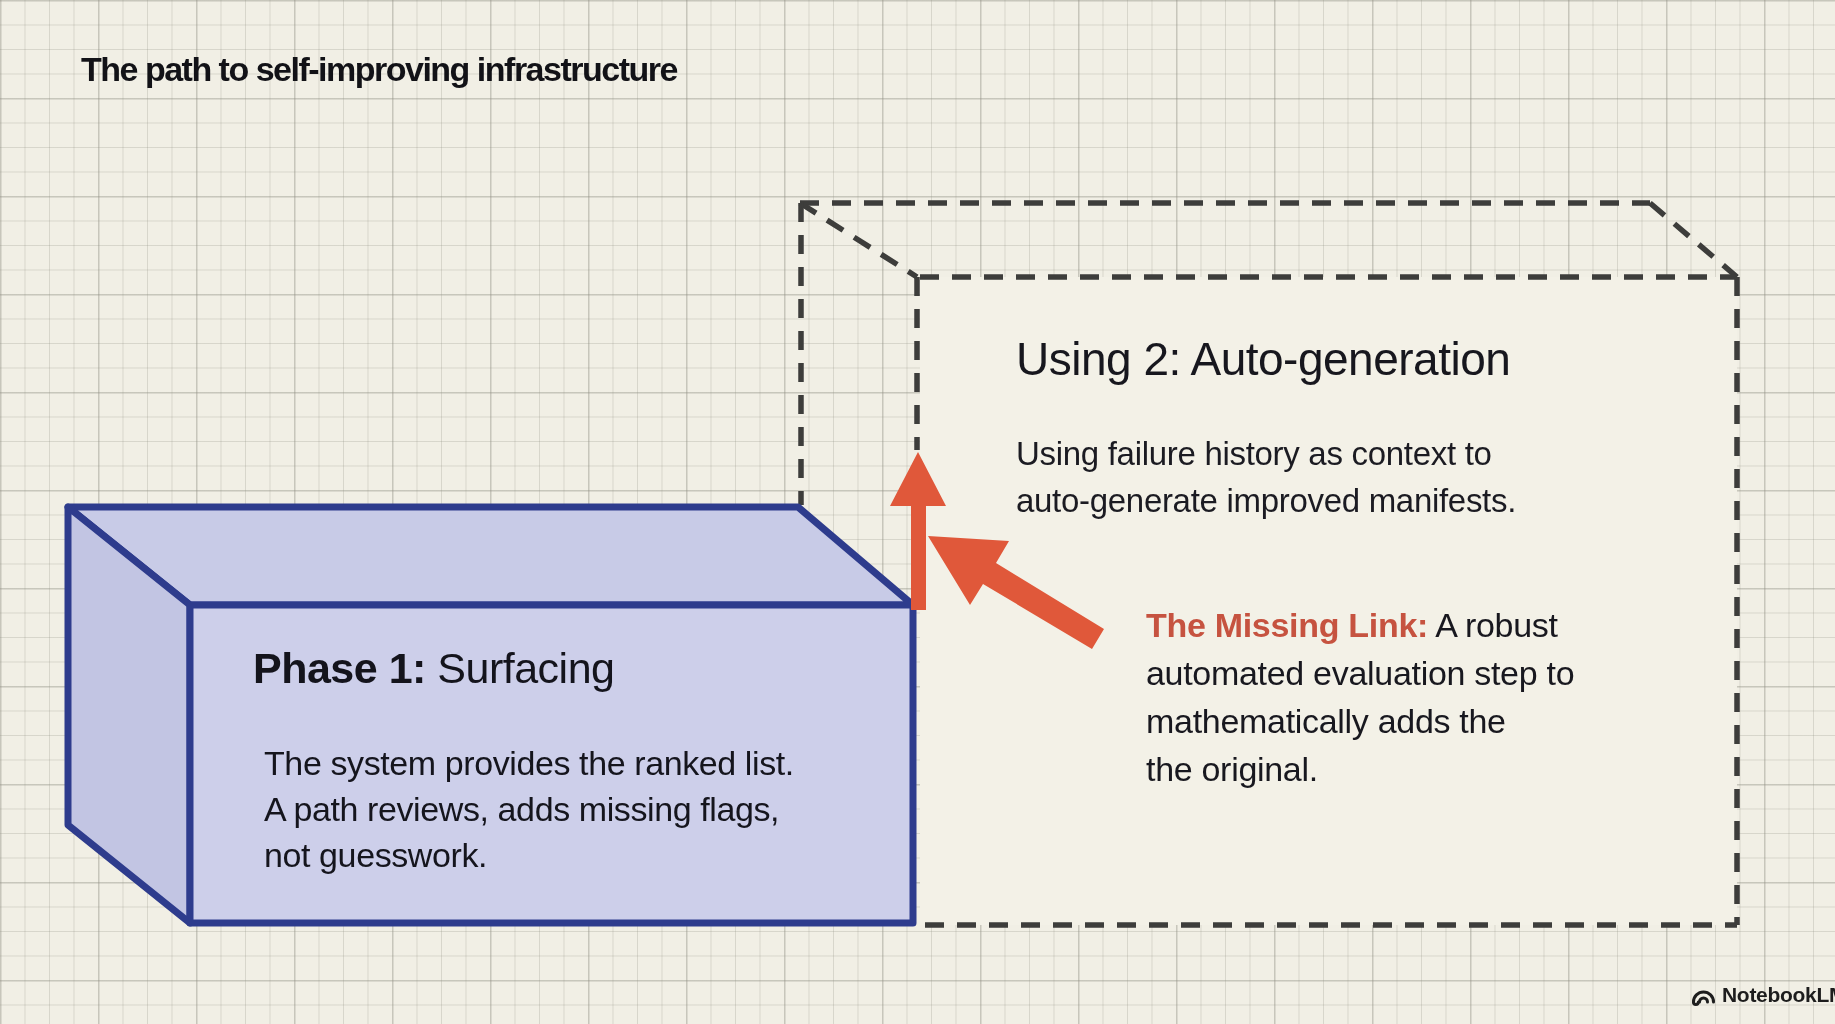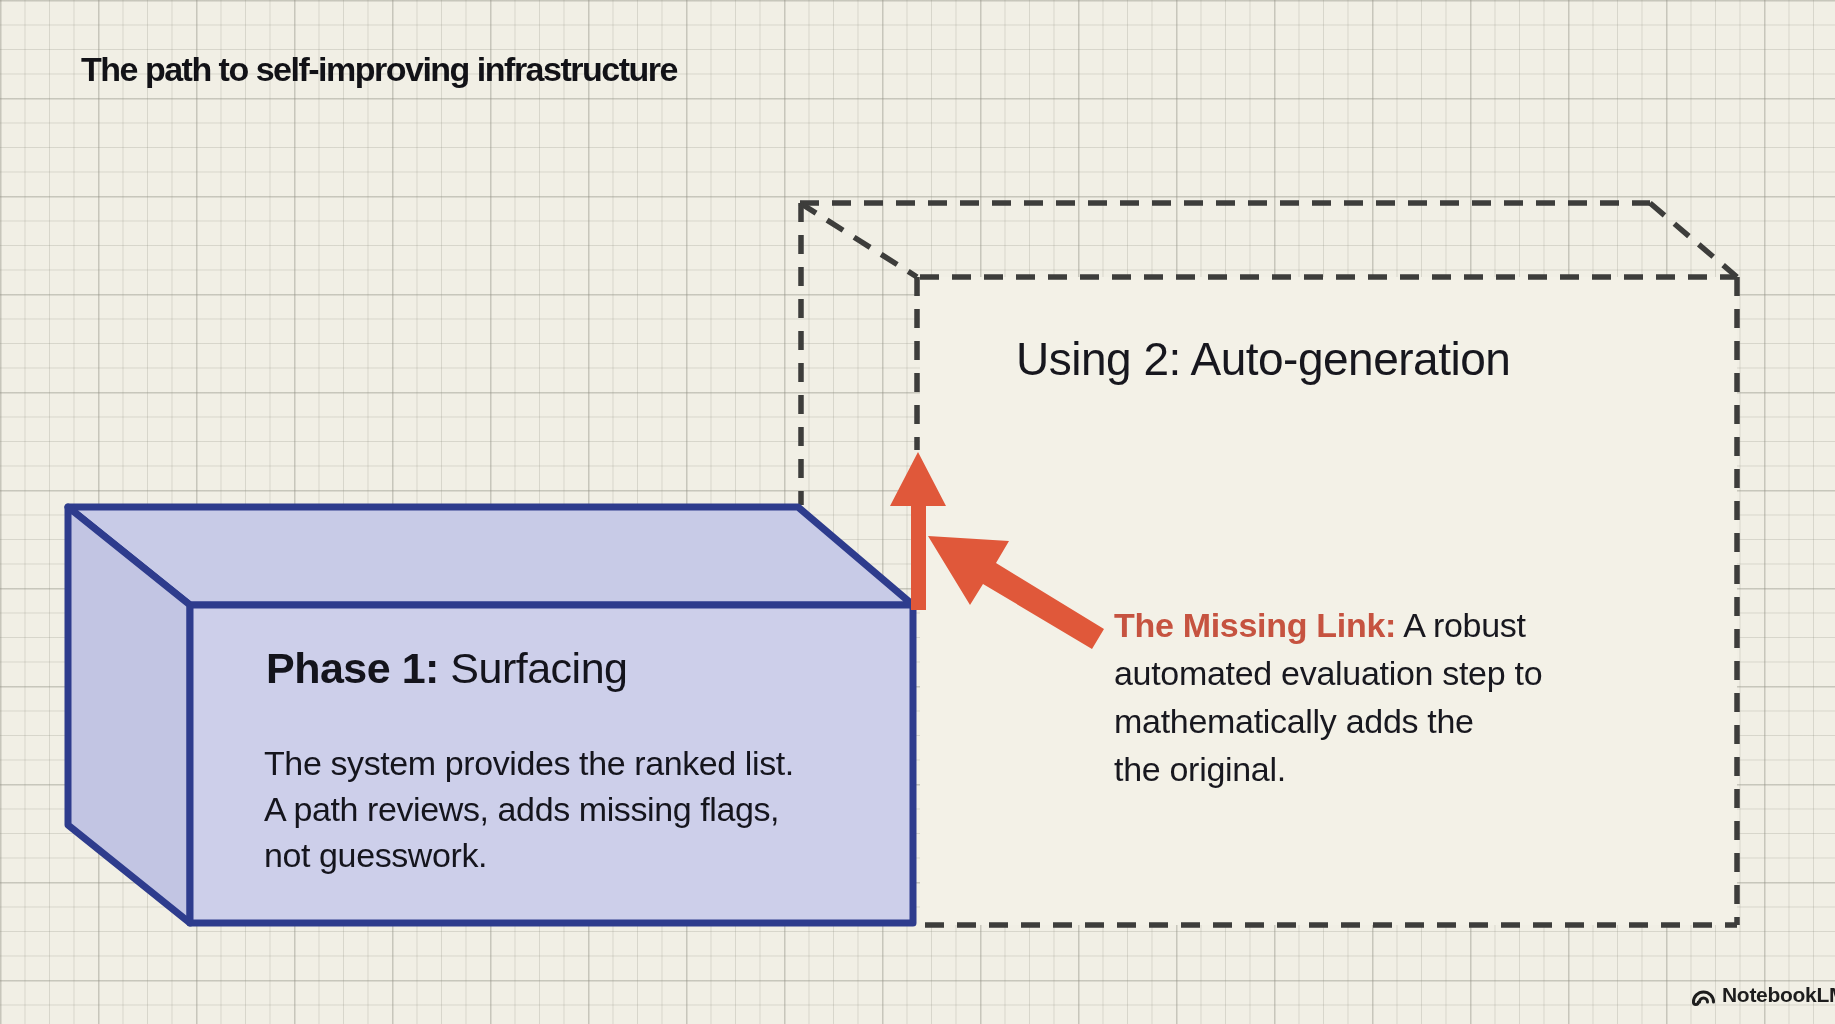--- a/index.html
+++ b/index.html
@@ -20,24 +20,24 @@
   #main-title{
     left:70px;top:50px;font-size:34px;font-weight:bold;
     letter-spacing:-1.5px;color:#121217;margin-left:11px;
   }
   svg.diagram{position:absolute;left:0;top:0;}
   
   #phase2-title{left:1016px;top:332px;font-size:46px;font-weight:normal;letter-spacing:-0.5px;color:#17171e;}
   #phase2-body{left:1016px;top:430px;font-size:33px;line-height:47px;letter-spacing:-0.3px;color:#1b1b22;}
   
   #phase1-title{left:253px;top:644px;font-size:43px;color:#14141c;letter-spacing:-0.5px;}
-  #phase1-title .bold{font-weight:bold;margin-left:13px;}
+  #phase1-title .bold{font-weight:bold;}
   #phase1-body{left:253px;top:740px;font-size:34px;line-height:46px;letter-spacing:-0.4px;color:#15151d;margin-left:11px;}
   
-  #missing-link{left:1114px;top:601px;font-size:34px;line-height:48px;letter-spacing:-0.3px;color:#18181f;}
+  #missing-link{left:1146px;top:601px;font-size:34px;line-height:48px;letter-spacing:-0.3px;color:#18181f;}
   #missing-link .hl{color:#c65340;font-weight:bold;}
   
   #watermark{left:1690px;top:983px;display:flex;align-items:center;gap:5px;color:#1d1d1d;}
   #watermark .wm-label{font-size:21px;font-weight:bold;letter-spacing:-0.3px;}
 </style>
 </head>
 <body>
 
 <div class="stage">
 
@@ -64,20 +64,24 @@
 
     <g fill="#e0583a">
       <polygon points="918,452 946,506 926,506 926,610 911,610 911,506 890,506"></polygon>
       <polygon points="928,536 1009,541 996,563 1104,629 1092,649 983,584 970,605"></polygon>
     </g>
   </svg>
 
   <div id="main-title" class="abs nowrap">The path to self-improving infrastructure</div>
 
   <div id="phase2-title" class="abs nowrap">Using 2: Auto-generation</div>
+  <div id="phase2-body" class="abs">
+    <div class="nowrap">Using failure history as context to</div>
+    <div class="nowrap">auto-generate improved manifests.</div>
+  </div>
 
   <div id="phase1-title" class="abs nowrap"><span class="bold">Phase 1:</span><span> Surfacing</span></div>
   <div id="phase1-body" class="abs">
     <div class="nowrap">The system provides the ranked list.</div>
     <div class="nowrap">A path reviews, adds missing flags,</div>
     <div class="nowrap">not guesswork.</div>
   </div>
 
   <div id="missing-link" class="abs">
     <div class="nowrap"><span class="hl">The Missing Link:</span><span> A robust</span></div>

